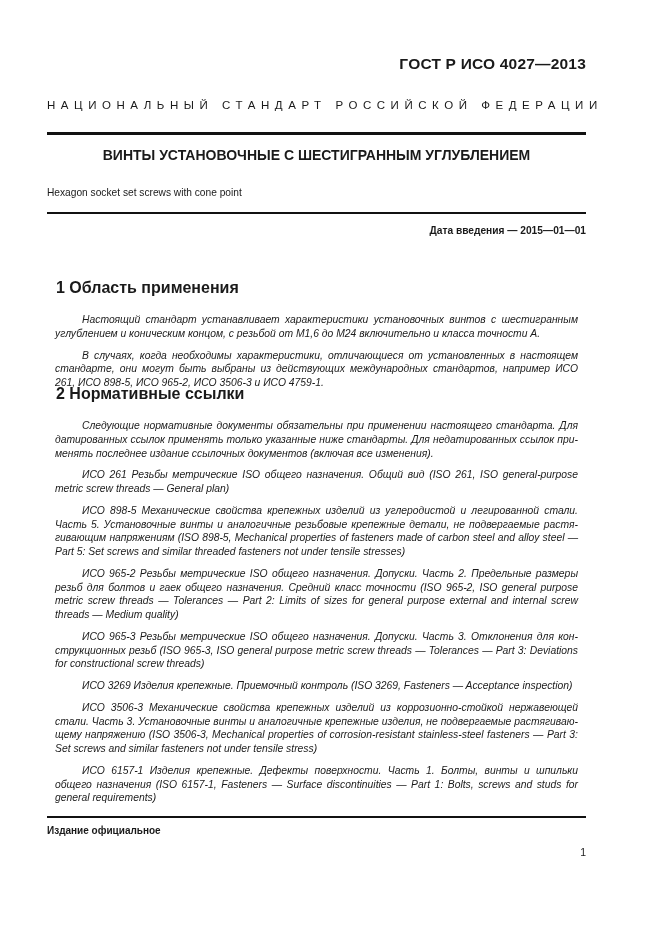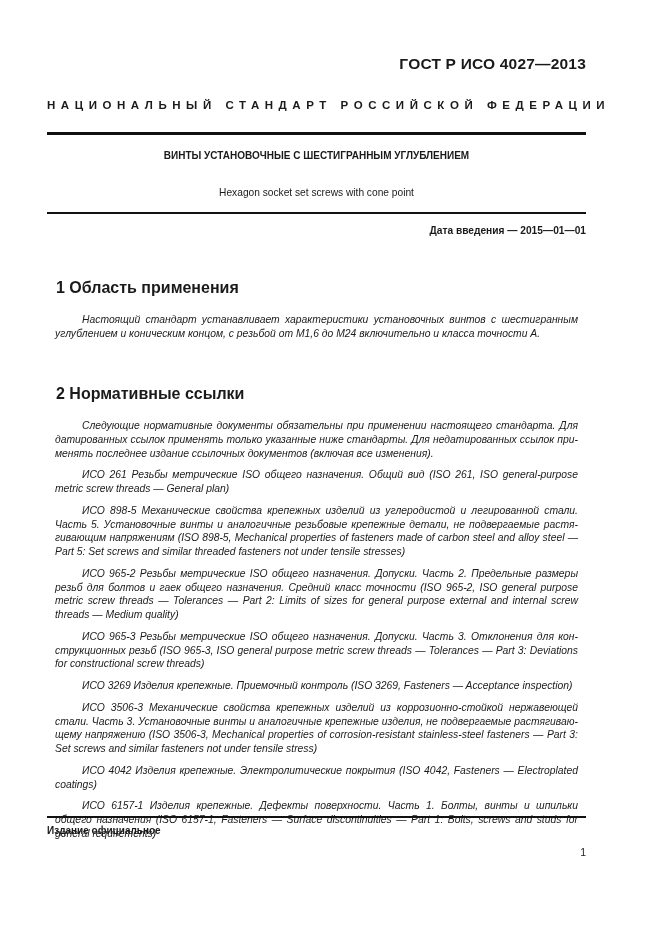--- a/index.html
+++ b/index.html
@@ -1,28 +1,28 @@
 <!DOCTYPE html>
 <html><head>
 <meta charset="utf-8">
 <style>
   html, body { margin: 0; padding: 0; background: #ffffff; }
   body { width: 661px; height: 935px; position: relative; overflow: hidden;
          font-family: "Liberation Sans", sans-serif; color: #1a1a1a; }
   .page { position: absolute; left: 47px; top: 0; width: 539px; }
   .gost-code { position: absolute; right: 0; top: 55px; font-size: 15.5px; font-weight: bold; letter-spacing: 0.2px; }
-  .nat-std { position: absolute; left: 0; top: 99px; width: 539px; font-size: 11.5px; font-weight: bold;
+  .nat-std { position: absolute; left: 0; top: 99px; width: 539px; font-size: 11.5px; font-weight: normal;
              letter-spacing: 5.55px; white-space: nowrap; }
   .rule { position: absolute; left: 0; width: 539px; background: #111; }
   .rule.top { top: 132px; height: 3px; }
   .rule.mid { top: 212px; height: 2px; }
   .rule.bottom { top: 816px; height: 2px; }
-  .title-ru { position: absolute; left: 0; top: 149px; width: 539px; text-align: center; font-size: 10px;
+  .title-ru { position: absolute; left: 0; top: 149px; width: 539px; text-align: center; font-size: 14px;
               font-weight: bold; line-height: 13.5px; }
-  .title-en { position: absolute; left: 0; top: 187px; width: 539px; text-align: center; font-size: 10.2px; }
+  .title-en { position: absolute; left: 0; top: 187px; width: 539px; font-size: 10.2px; }
   .intro-date { position: absolute; right: 0; top: 225px; font-size: 10.2px; font-weight: bold; }
   .section-heading { position: absolute; left: 9px; font-size: 16px; font-weight: bold; }
   .sec1-head { top: 279px; }
   .sec2-head { top: 385px; }
   .body-block { position: absolute; left: 0; width: 539px; font-size: 10.35px; line-height: 13.75px;
                 text-align: justify; }
   .body-block p { margin: 8px; text-indent: 27px; font-style: italic; }
   .sec1-body { top: 305px; }
   .sec2-body { top: 411px; }
   .edition { position: absolute; left: 0; top: 825px; font-size: 10px; font-weight: bold; }
@@ -40,31 +40,31 @@
     <div>ВИНТЫ УСТАНОВОЧНЫЕ С ШЕСТИГРАННЫМ УГЛУБЛЕНИЕМ</div>
   </div>
   <div class="title-en">Hexagon socket set screws with cone point</div>
   <div class="rule mid"></div>
 
   <div class="intro-date">Дата введения — 2015—01—01</div>
 
   <div class="section-heading sec1-head">1  Область применения</div>
   <div class="body-block sec1-body">
     <p>Настоящий стандарт устанавливает характеристики установочных винтов с шестигранным углуб­лением и коническим концом, с резьбой от М1,6 до М24 включительно и класса точности А.</p>
+    <p>В случаях, когда необходимы характеристики, отличающиеся от установленных в настоящем стандарте, они могут быть выбраны из действующих международных стандартов, например ИСО 261, ИСО 898-5, ИСО 965-2, ИСО 3506-3 и ИСО 4759-1.</p>
   </div>
 
   <div class="section-heading sec2-head">2  Нормативные ссылки</div>
   <div class="body-block sec2-body">
     <p>Следующие нормативные документы обязательны при применении настоящего стандарта. Для датированных ссылок применять только указанные ниже стандарты. Для недатированных ссылок при­менять последнее издание ссылочных документов (включая все изменения).</p>
     <p>ИСО  261 Резьбы метрические ISO общего назначения. Общий вид (ISO 261, ISO general-purpose metric screw threads — General plan)</p>
     <p>ИСО  898-5 Механические свойства крепежных изделий из углеродистой и легированной стали. Часть 5. Установочные винты и аналогичные резьбовые крепежные детали, не подвергаемые растя­гивающим напряжениям (ISO 898-5, Mechanical properties of fasteners made of carbon steel and alloy steel — Part 5: Set screws and similar threaded fasteners not under tensile stresses)</p>
     <p>ИСО  965-2 Резьбы метрические ISO общего назначения. Допуски. Часть 2. Предельные размеры резьб для болтов и гаек общего назначения. Средний класс точности (ISO 965-2, ISO general purpose metric screw threads — Tolerances — Part 2: Limits of sizes for general purpose external and internal screw threads — Medium quality)</p>
     <p>ИСО  965-3 Резьбы метрические ISO общего назначения. Допуски. Часть 3. Отклонения для кон­струкционных резьб (ISO 965-3, ISO general purpose metric screw threads — Tolerances — Part 3: Devia­tions for constructional screw threads)</p>
     <p>ИСО  3269 Изделия крепежные. Приемочный контроль (ISO 3269, Fasteners — Acceptance inspection)</p>
     <p>ИСО  3506-3 Механические свойства крепежных изделий из коррозионно-стойкой нержавеющей стали. Часть 3. Установочные винты и аналогичные крепежные изделия, не подвергаемые растягиваю­щему напряжению (ISO 3506-3, Mechanical properties of corrosion-resistant stainless-steel fasteners — Part 3: Set screws and similar fasteners not under tensile stress)</p>
-    <p>ИСО  4042 Изделия крепежные. Электролитические покрытия (ISO 4042, Fasteners — Electroplated coatings)</p>
     <p>ИСО  6157-1 Изделия крепежные. Дефекты поверхности. Часть 1. Болты, винты и шпильки общего назначения (ISO 6157-1, Fasteners — Surface discontinuities — Part 1: Bolts, screws and studs for general requirements)</p>
   </div>
 
   <div class="rule bottom"></div>
   <div class="edition">Издание официальное</div>
   <div class="page-num">1</div>
 </div>
 
 </body></html>

